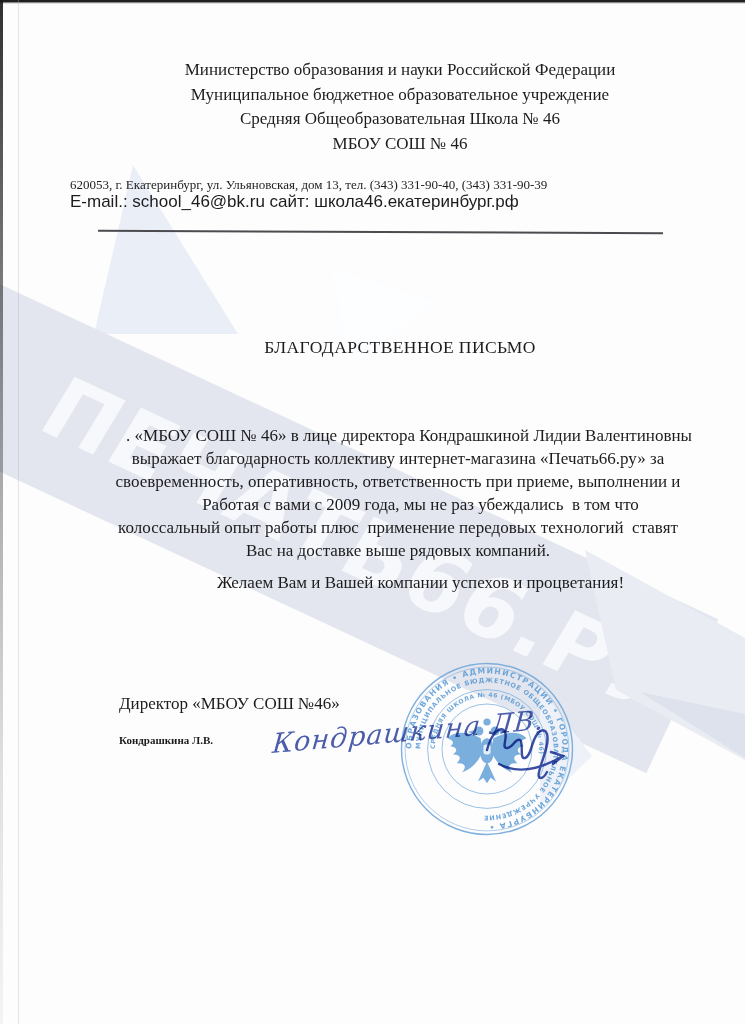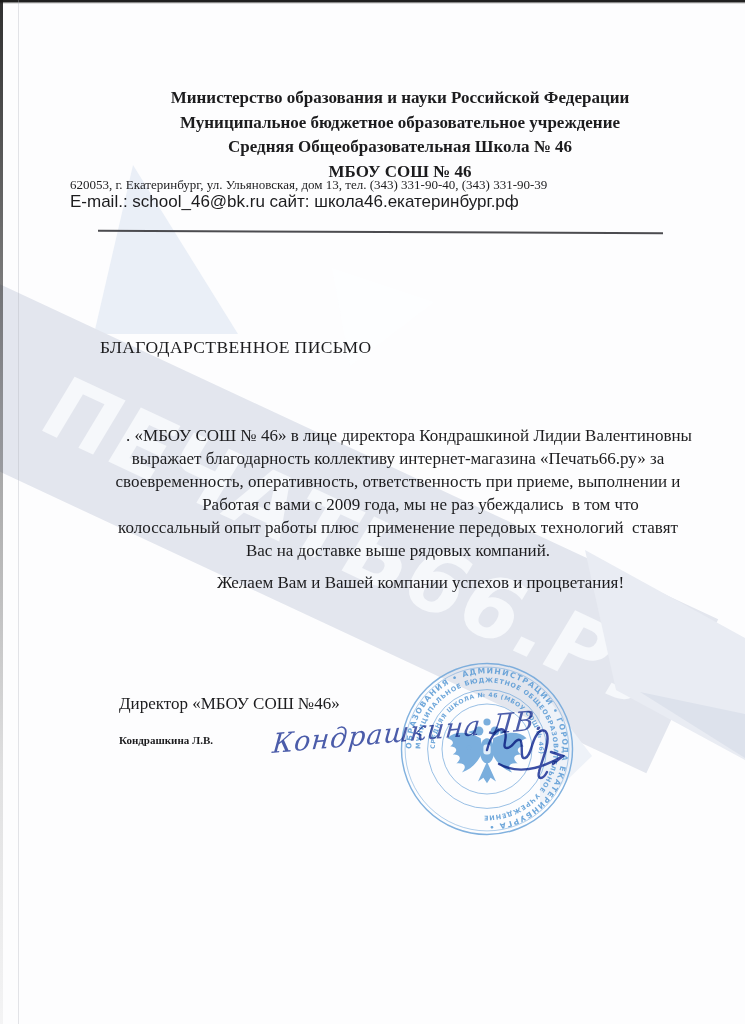--- a/index.html
+++ b/index.html
@@ -17,27 +17,27 @@
   .watermark { position:absolute; inset:0; z-index:0; }
   .wm-svg    { position:absolute; left:0; top:0; width:745px; height:1024px; }
   .wm-band   { position:absolute; left:-170px; top:205px; width:980px; height:170px; background:#e3e6ee;
                transform:rotate(25deg); transform-origin:0 0; display:flex; align-items:center; }
   .wm-band span { font-family:"DejaVu Sans",sans-serif; font-weight:bold; font-size:86px; letter-spacing:1px;
                color:#f6f8fb; padding-left:283px; transform:skewX(-6deg); white-space:nowrap; }
 
   
   .content { position:absolute; inset:0; z-index:2; }
   .letterhead { position:absolute; left:100px; top:58px; width:600px; text-align:center;
-                font-weight:bold; font-size:17px; line-height:24.5px;margin-top:28px; }
+                font-weight:normal; font-size:17px; line-height:24.5px; }
   .contacts { position:absolute; left:70px; top:177px; width:640px; text-align:left;
               font-size:13px; line-height:16.5px; }
   .contacts .sans { font-family:"Liberation Sans",sans-serif; font-size:17px; }
   .divider { position:absolute; left:98px; top:231px; width:565px; border:none; margin:0;
              border-top:2px solid #4c4c50; transform:rotate(0.25deg); }
-  .title { position:absolute; left:100px; top:337px; width:600px; 
+  .title { position:absolute; left:100px; top:337px; width:600px; text-align:center;
            font-size:17.5px; font-weight:normal; letter-spacing:.4px; margin:0; }
   .bodytext { position:absolute; left:92px; top:424px; width:612px; font-size:17px; line-height:23px; }
   .bodytext div { white-space:pre-wrap;text-align:center; }
   .ind1 { padding-left:22px; }
   .ind  { padding-left:45px; }
   .gap  { margin-top:9px; }
   .sig-pos  { position:absolute; left:119px; top:694px; font-size:17px; }
   .sig-name { position:absolute; left:119px; top:734px; font-size:11px;font-weight:bold; }
   .hand-sig { position:absolute; left:272px; top:716px; font-size:27px; font-style:italic; color:#3c4fa3;
               font-family:"DejaVu Serif",serif; transform:rotate(-5deg) skewX(-10deg); letter-spacing:1px; opacity:.92; }

